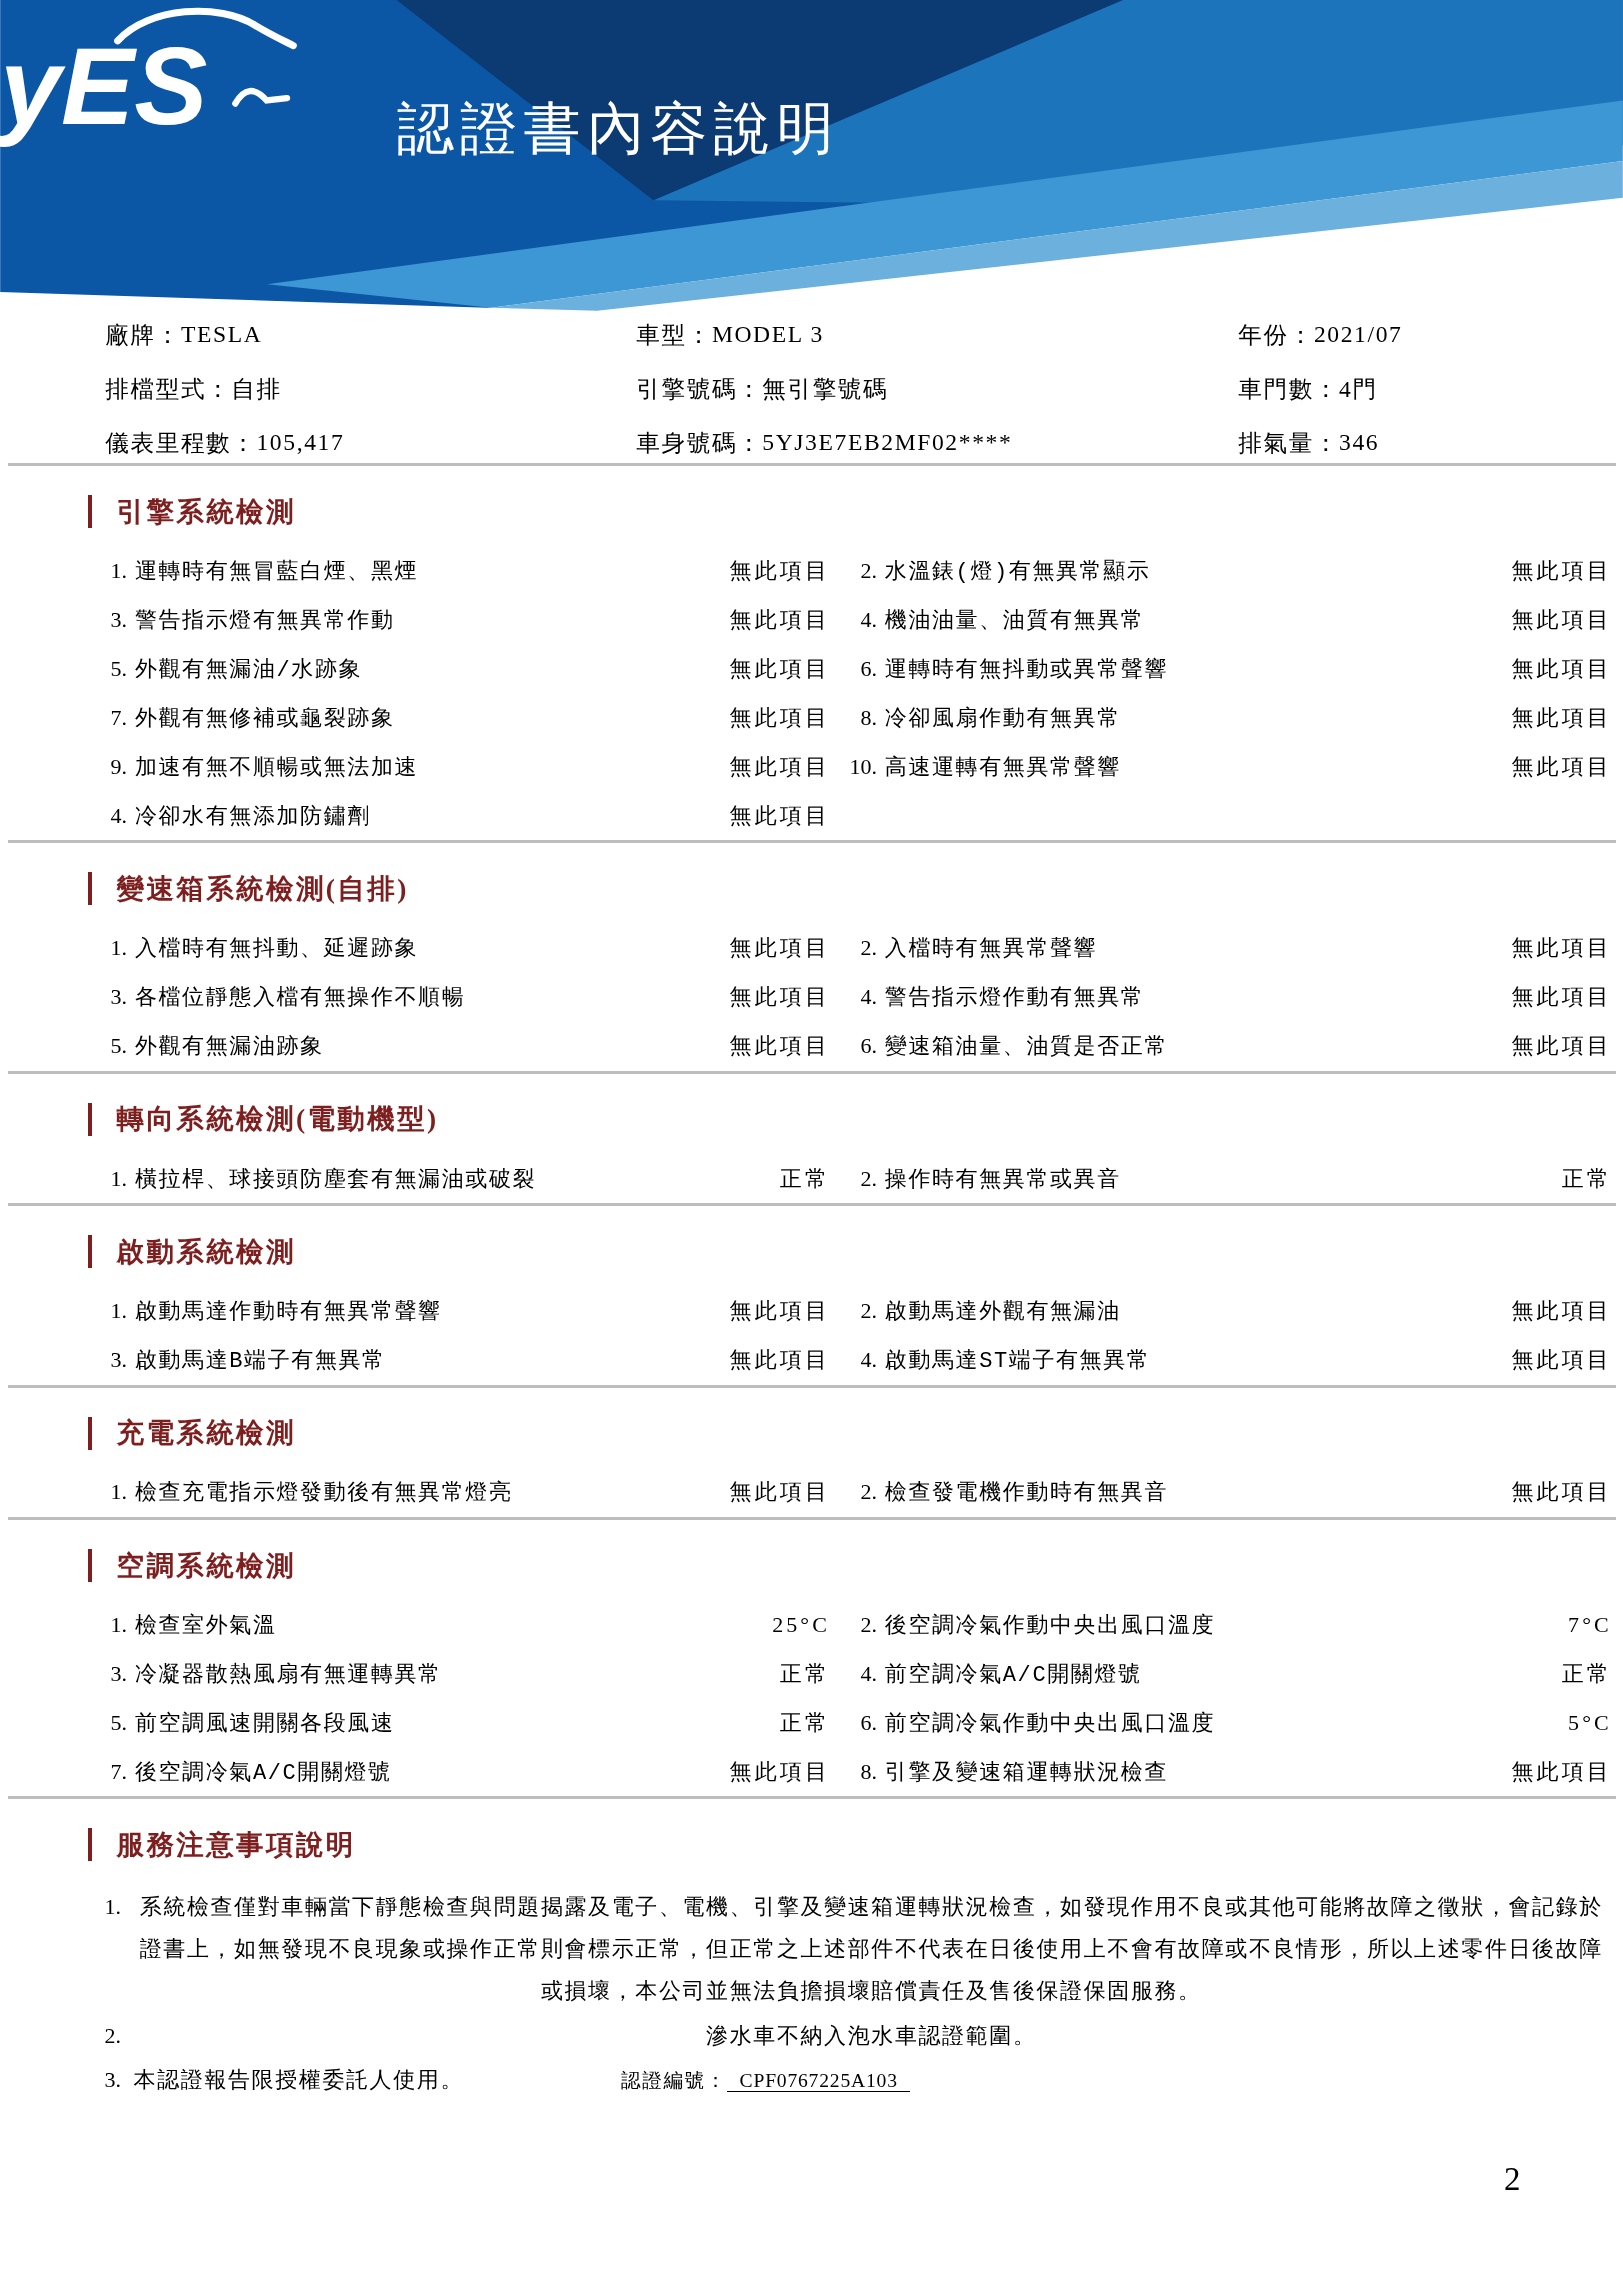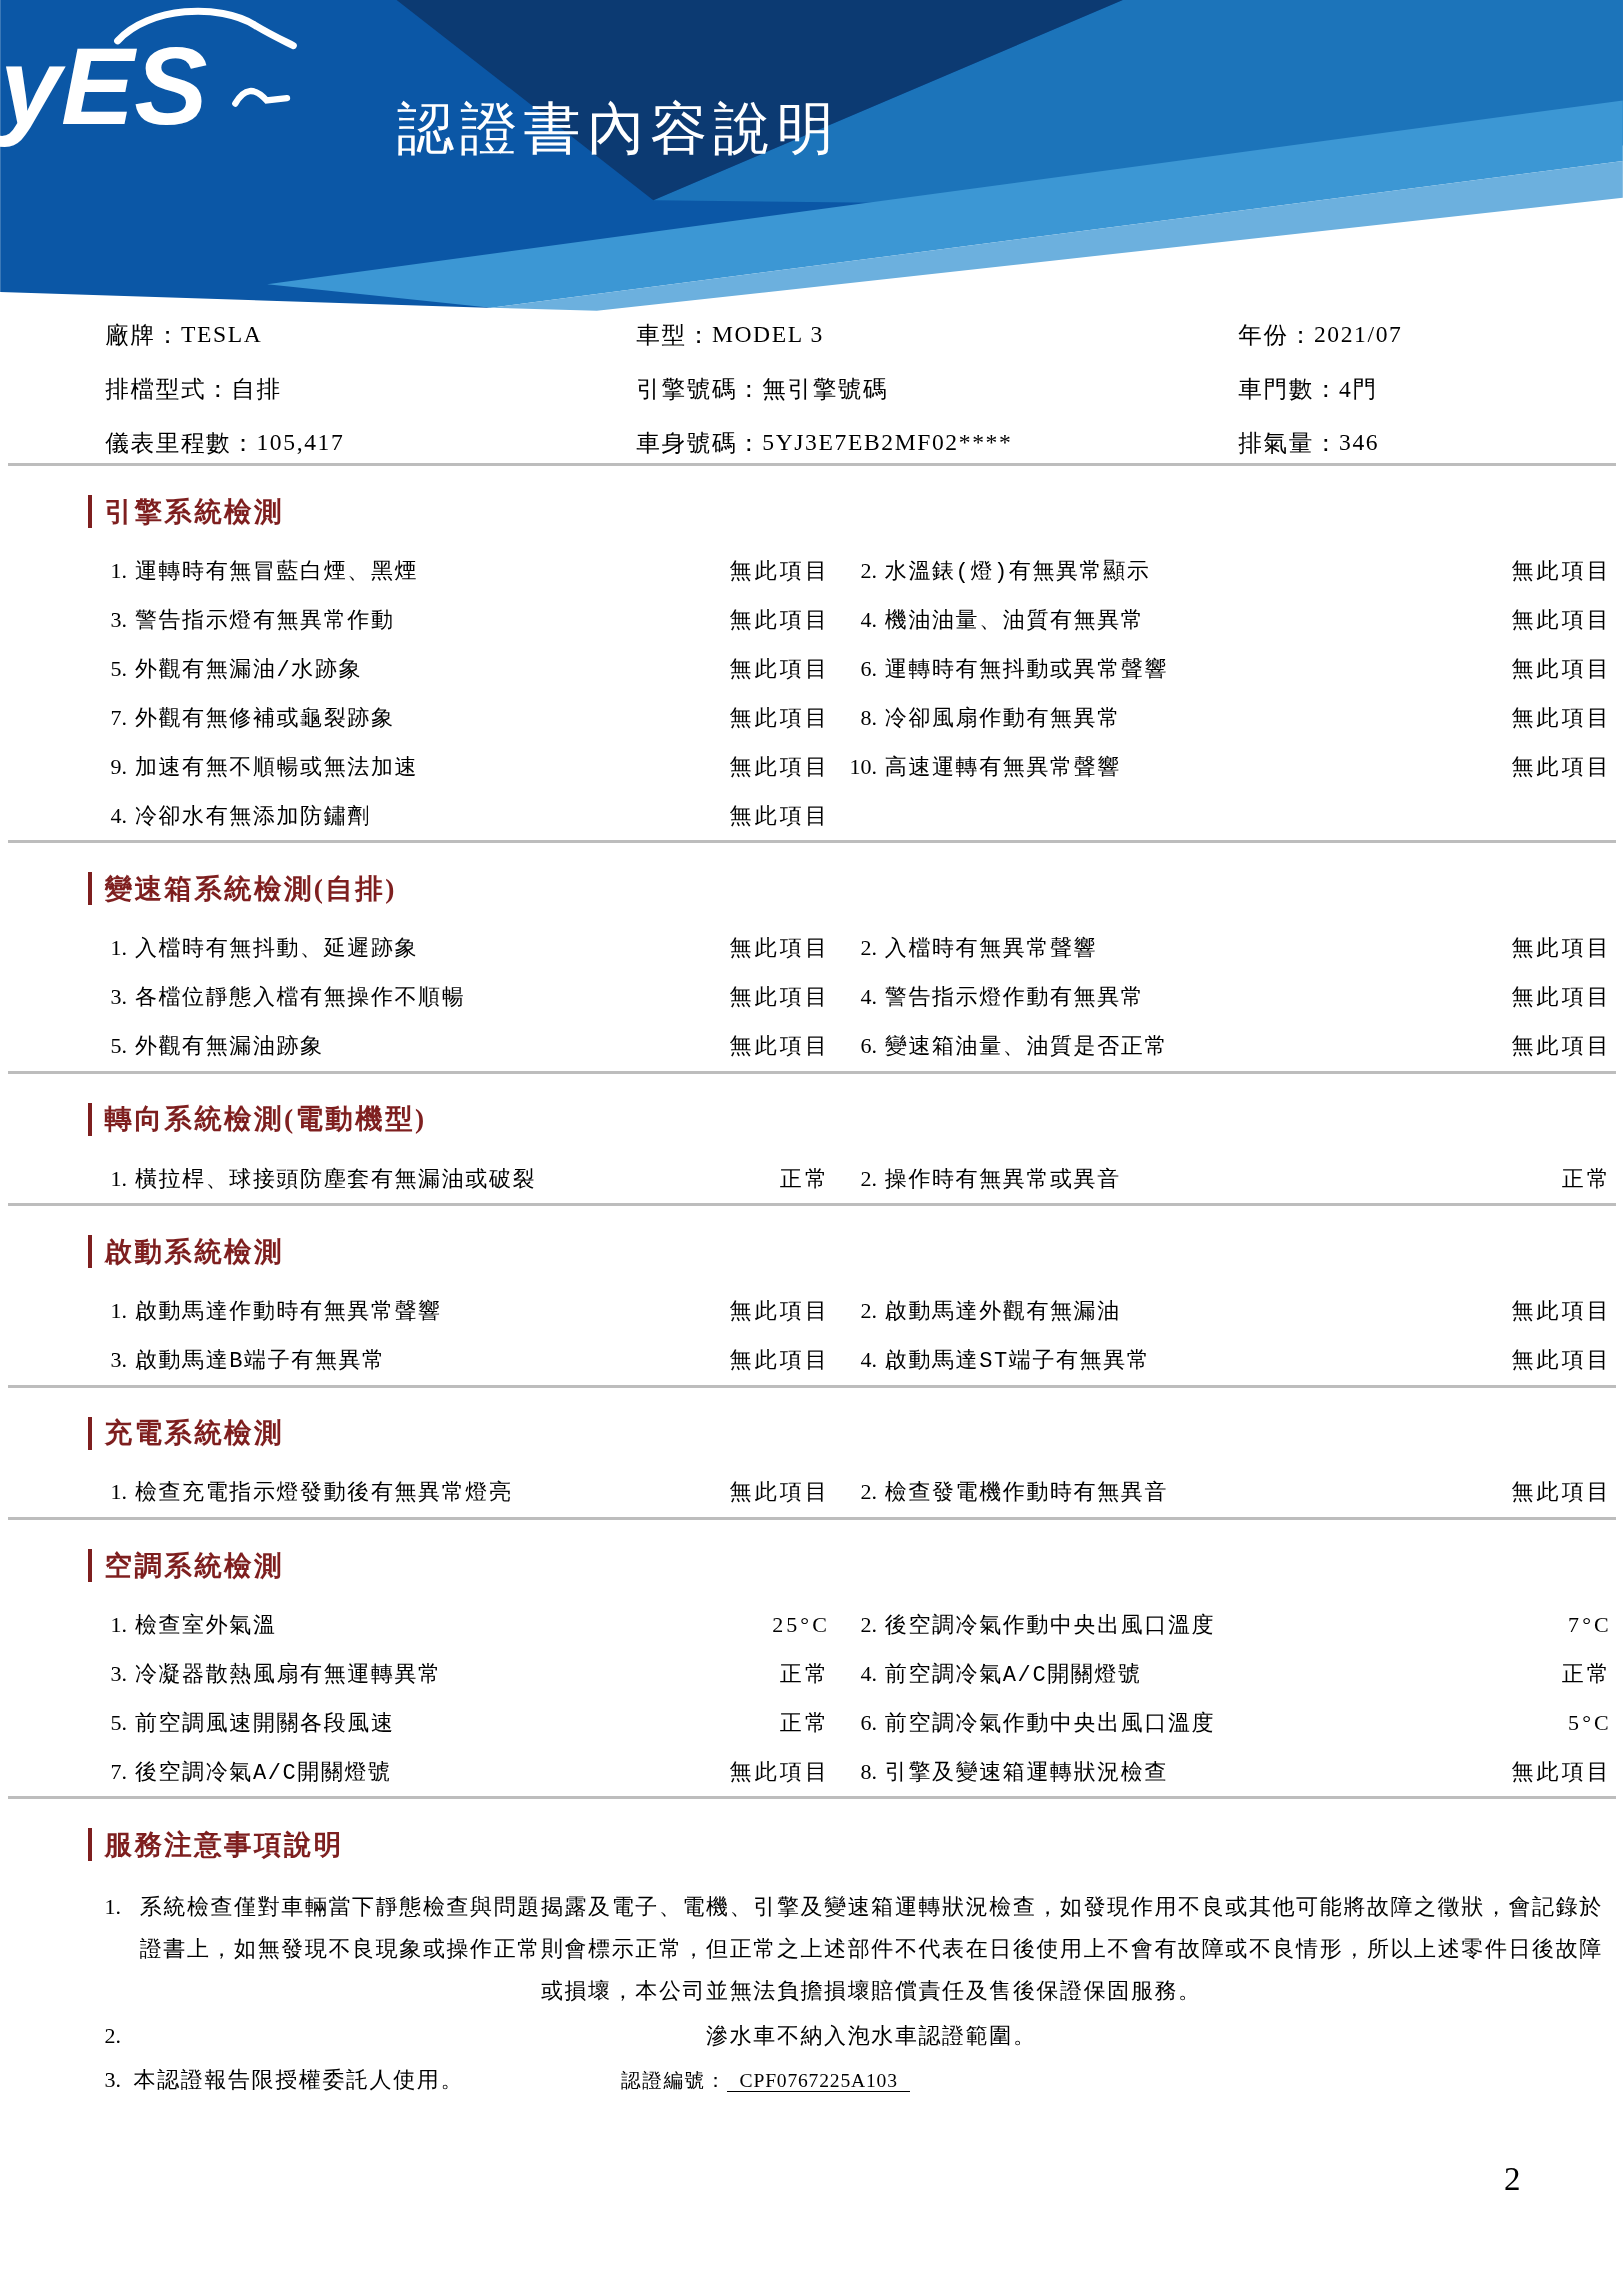--- a/index.html
+++ b/index.html
@@ -9,21 +9,21 @@
   .hdr{position:absolute;top:0;left:0;width:1623px;height:314px;}
   .hdr svg{position:absolute;top:0;left:0;}
   .logo-svg{position:absolute;left:102px;top:55px;}
   .hdr-title{position:absolute;left:397px;top:91px;font-size:57px;font-weight:normal;color:#fff;
              letter-spacing:6.3px;font-family:"Liberation Sans","DejaVu Sans",sans-serif;}
   
   .content{position:relative;margin-top:314px;padding-left:88px;}
   .info-grid{display:grid;grid-template-columns:518px 589px auto;padding-left:17.3px;gap:13px;}
   .info-cell{height:41px;display:flex;align-items:center;font-size:23.6px;letter-spacing:1.6px;}
   .divider{height:3.1px;background:#bdbdbd;width:1608px;margin-left:-80px;}
-  .section-title-row{margin-top:28px;height:35px;display:flex;align-items:center;}
+  .section-title-row{margin-top:28px;height:35px;display:flex;align-items:center;gap:12px;}
   .title-bar{width:3.9px;height:33px;background:#7e1f1f;margin-right:12.6px;}
   .title-text{font-size:27.5px;font-weight:bold;color:#7e1f1f;letter-spacing:2.4px;}
   .items-grid{display:grid;grid-template-columns:742px 774px;column-gap:7.9px;margin-top:17.3px;}
   .item-cell{display:flex;align-items:center;height:49px;font-size:22px;}
   .item-no{width:39px;text-align:right;margin-right:7.9px;flex-shrink:0;}
   .item-text{letter-spacing:1.6px;white-space:nowrap;font-family:Liberation Mono, monospace;}
   .item-result{margin-left:auto;letter-spacing:3.1px;white-space:nowrap;}
   
   .notes-list{margin-top:23.6px;padding-right:14px;}
   .note-row{display:flex;font-size:22px;margin-top:3.1px;}

